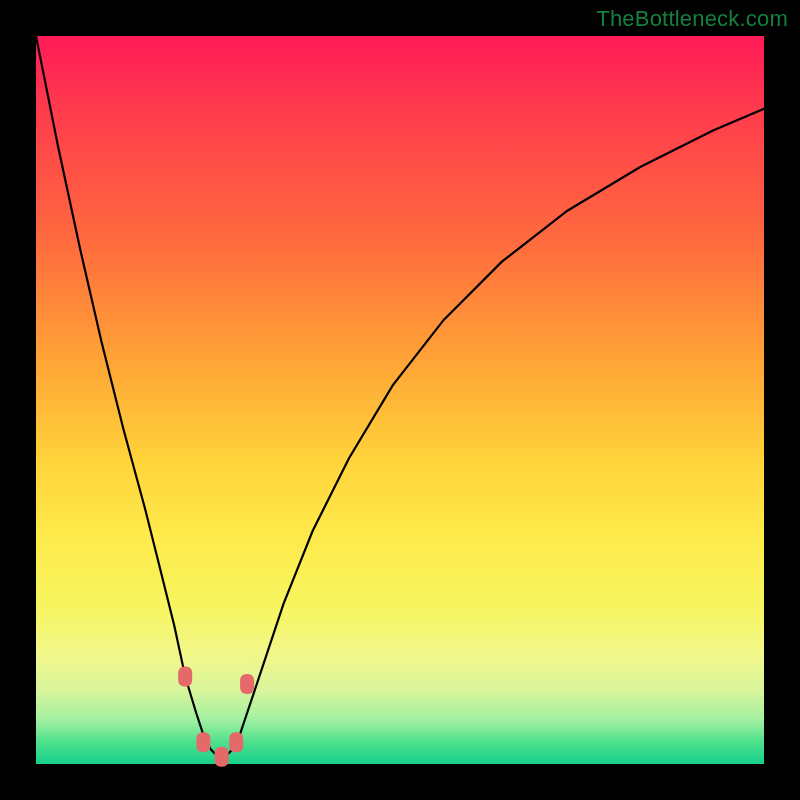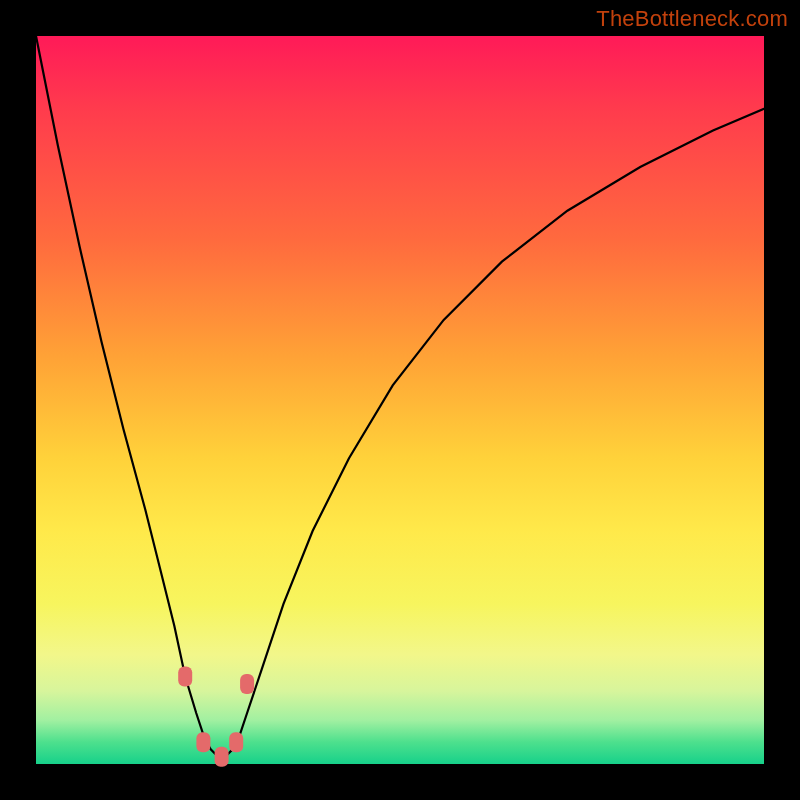--- a/index.html
+++ b/index.html
@@ -39,21 +39,21 @@
       #d7f59c 90%,
       #a1f0a1 94%,
       #4de08d 97%,
       #17d18a 100%
     );
   }
   .watermark {
     position: absolute;
     top: 6px;
     right: 12px;
-    color: #c2410c;
+    color: #15803d;
     font-size: 22px;
     letter-spacing: 0.2px;
     font-weight: 400;
   }
   svg.curve {
     position: absolute;
     left: 0;
     top: 0;
     width: 728px;
     height: 728px;

